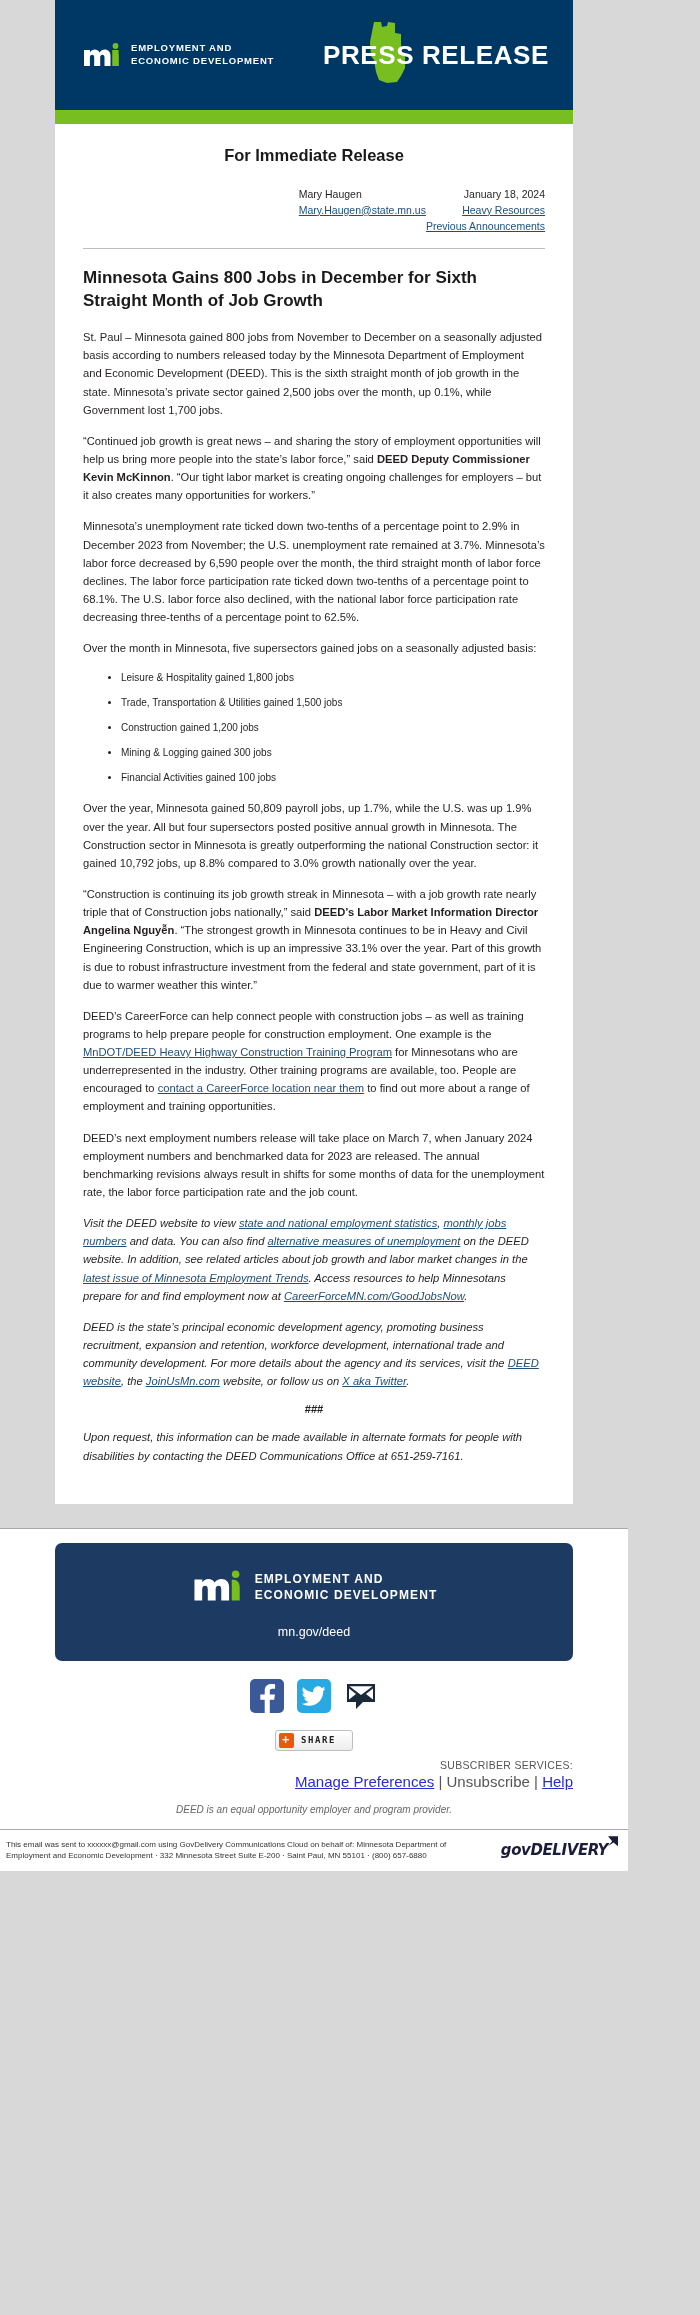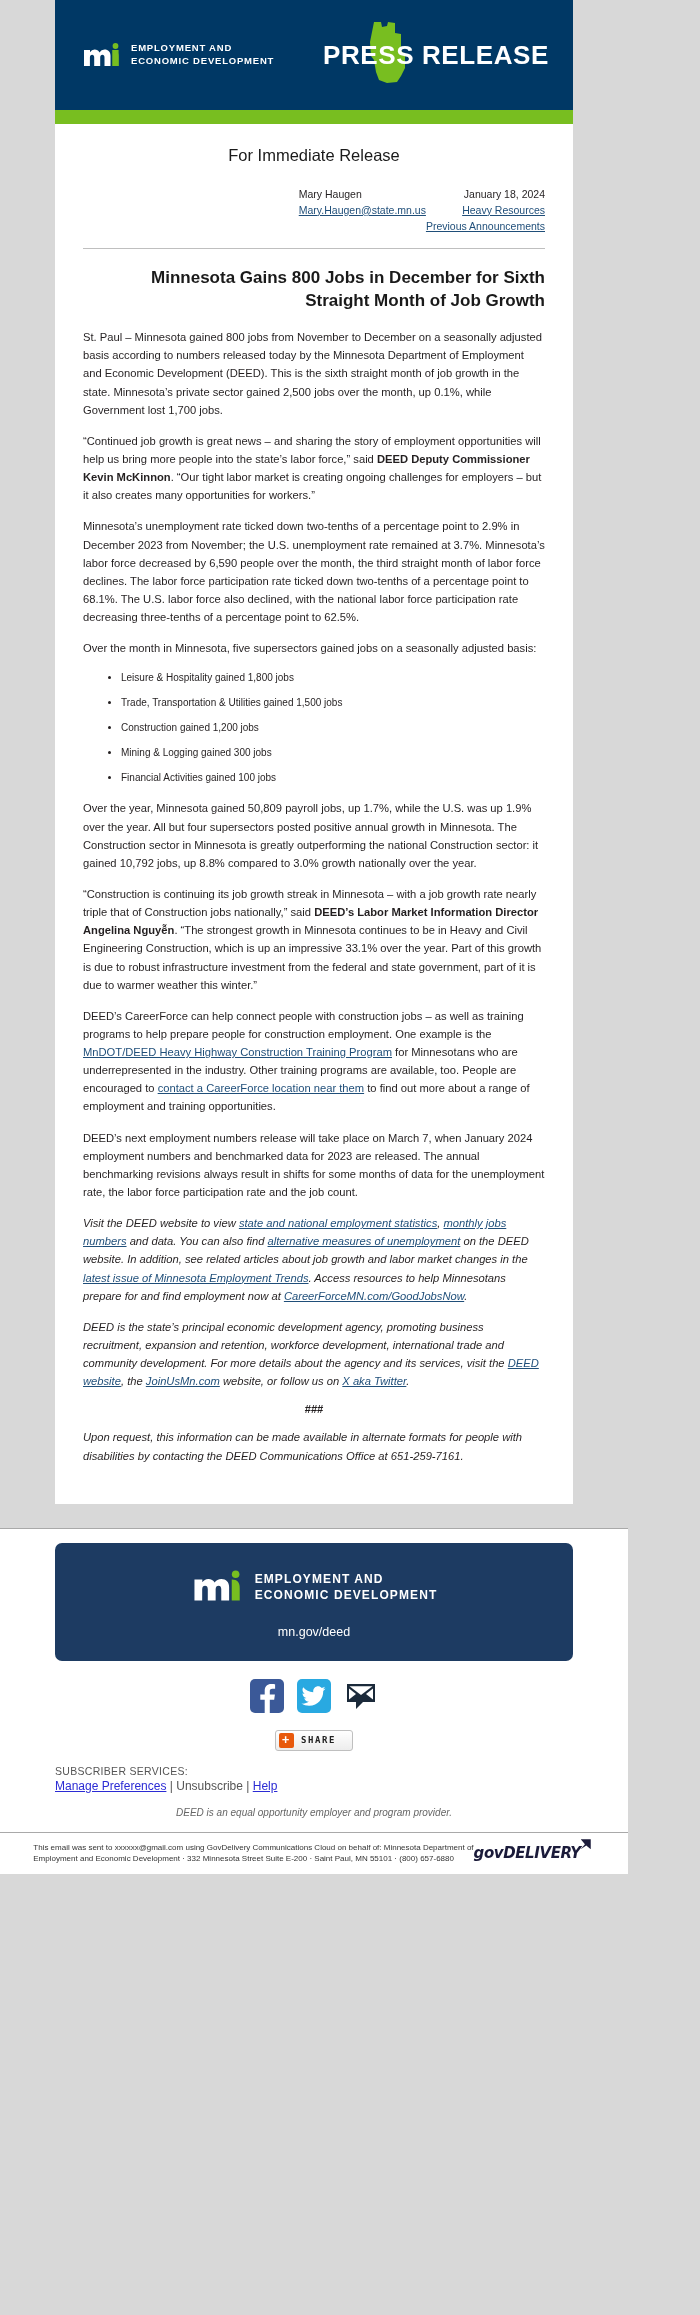--- a/index.html
+++ b/index.html
@@ -43,21 +43,21 @@
     font-weight: bold;
     letter-spacing: .6px;
   }
   .greenband { background: #78be20; height: 14px; }
 
   
   .release { padding: 22px 28px 26px 28px; }
   .immediate {
     text-align: center;
     font-size: 16.5px;
-    font-weight: normal;
+    font-weight: bold;
     color: #1a1a1a;
     margin: 0 0 22px 0;
   }
   .contact-row {
     display: flex;
     justify-content: flex-end;
     font-size: 10.5px;
     line-height: 1.5;
     color: #231f20;
     padding-bottom: 14px;
@@ -66,21 +66,20 @@
   .contact-right { text-align: right; }
   .contact-row a { color: #1f4e79; }
   .rule { border: 0; border-top: 1px solid #bfbfbf; margin: 0 0 18px 0; }
 
   h1.headline {
     font-size: 17px;
     line-height: 1.32;
     font-weight: bold;
     margin: 8px 0 16px 0;
     color: #1a1a1a;
-    text-align: right;
   }
   p.body {
     font-size: 11.2px;
     line-height: 1.62;
     margin: 0 0 13px 0;
     color: #231f20;
   }
   p.body.ital { font-style: italic; }
   p.body b { font-weight: bold; }
   p.body a { color: #1f4e79; text-decoration: underline; }
@@ -137,34 +136,34 @@
     border: 1px solid #bfbfbf; border-radius: 3px;
     background: linear-gradient(#ffffff,#ededed);
     padding: 2px 16px 2px 3px;
     font-size: 9px; letter-spacing: 1.6px; font-weight: bold;
     color: #222; font-family: "DejaVu Sans Mono", monospace;
   }
   .share-plus {
     width: 15px; height: 15px; background: #e8590c; border-radius: 2px;
     color: #fff; font-size: 12px; line-height: 15px; text-align: center; font-weight: bold;
   }
-  .subserv { text-align: left; margin-top: 14px; }
+  .subserv { text-align: right; margin-top: 8px; }
   .subserv .ttl { font-size: 10.5px; color: #555; letter-spacing: .3px; }
-  .subserv .lnks { font-size: 12px; color: #555; margin-top: 2px; }
+  .subserv .lnks { font-size: 15px; color: #555; margin-top: 2px; }
   .subserv a { color: #2b2bd4; text-decoration: underline; }
   .eeo {
     text-align: center; font-style: italic; font-size: 10px;
     color: #666; margin: 14px 0 6px 0;
   }
 
   
   .bottombar {
     border-top: 1px solid #a9a9a9;
     background: #ffffff;
-    display: flex; align-items: center; justify-content: center;
+    display: flex; align-items: center; justify-content: space-between;
     padding: 9px 10px 9px 6px;
   }
   .bottom-text { font-size: 8px; line-height: 1.45; color: #333; max-width: 560px; }
   .govd {
     font-family: "DejaVu Sans", sans-serif;
     font-weight: bold; font-style: italic;
     font-size: 15px; letter-spacing: -0.4px; color: #1b1b3a;
     position: relative; padding-right: 10px; white-space: nowrap;
   }
   .govd .flag {

